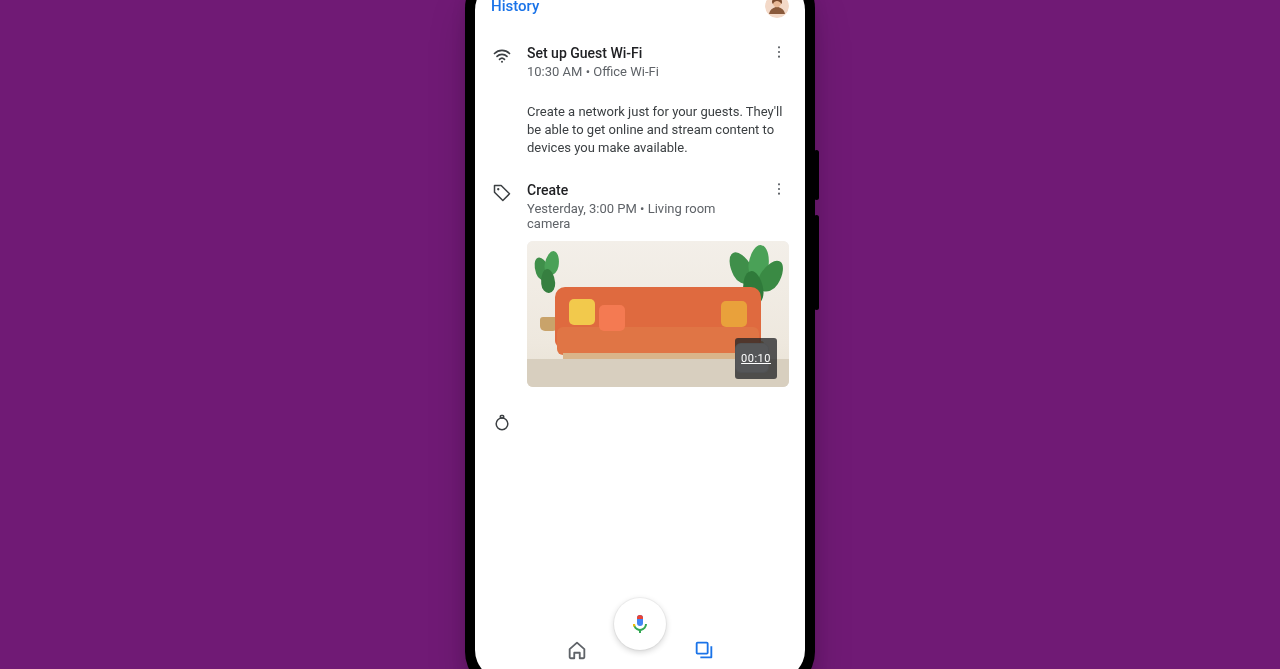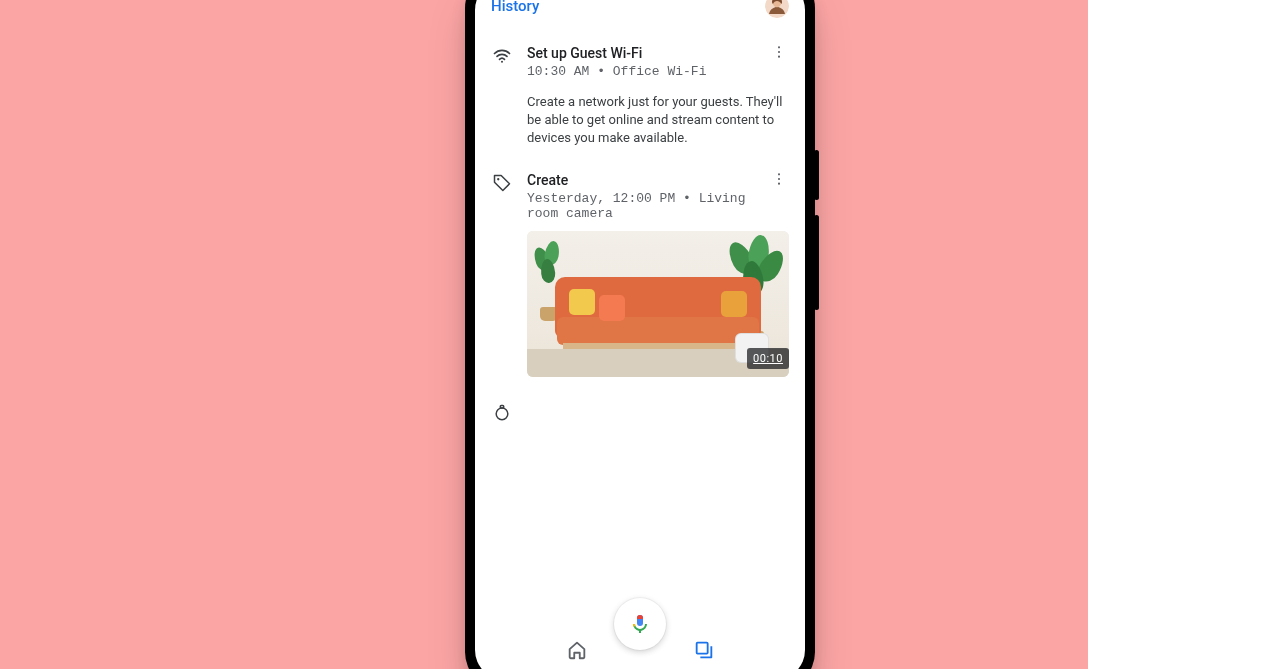--- a/index.html
+++ b/index.html
@@ -1,16 +1,16 @@
 <!DOCTYPE html>
 <html><head>
 <meta charset="utf-8">
 <style>
   html,body{margin:0;padding:0;background:#fff;font-family:Roboto,"Helvetica Neue",Arial,sans-serif;-webkit-font-smoothing:antialiased;}
-  .stage{width:1088px;height:669px;position:relative;overflow:hidden;background:#fca5a5;}
+  .stage{width:1280px;height:669px;position:relative;overflow:hidden;background:#701a75;}
   .phone{
     position:absolute;left:465px;top:-30px;width:350px;height:720px;
     background:#000;border-radius:38px;
     box-shadow:0 25px 45px -10px rgba(0,0,0,.25),0 8px 15px rgba(0,0,0,.1);
   }
   .side-btn{position:absolute;right:-4px;background:#000;border-radius:3px;}
   .side-btn.a{top:180px;width:5px;height:50px;}
   .side-btn.b{top:245px;width:5px;height:95px;}
   .screen{
     position:absolute;left:10px;right:10px;top:10px;bottom:10px;
@@ -21,26 +21,26 @@
   .hdr-title{color:#1a73e8;font-size:15px;font-weight:500;}
   .avatar{width:24px;height:24px;border-radius:50%;overflow:hidden;}
   
   .feed{flex:1;overflow:hidden;padding:4px 0 0 0;}
   .card{display:flex;padding:14px 16px 10px 16px;gap:14px;}
   .card .ic{width:22px;height:22px;flex:0 0 22px;display:flex;align-items:flex-start;justify-content:center;color:#3c4043;padding-top:2px;}
   .card .ic svg{width:20px;height:20px;}
   .card .body{flex:1;min-width:0;}
   .row{display:flex;align-items:flex-start;justify-content:space-between;gap:8px;}
   .title{font-size:14px;font-weight:500;color:#202124;line-height:18px;}
-  .meta{font-size:13px;color:#5f6368;margin-top:2px;font-family:Liberation Mono, monospace;}
-  .desc{font-size:13px;color:#3c4043;line-height:18px;margin-top:14px;}
+  .meta{font-size:13px;color:#5f6368;margin-top:2px;}
+  .desc{font-size:13px;color:#3c4043;line-height:18px;margin-top:24px;}
   .more{color:#5f6368;padding:2px;margin-top:-2px;}
   .more svg{width:16px;height:16px;display:block;}
   .thumb{margin-top:10px;width:100%;height:146px;border-radius:6px;overflow:hidden;position:relative;background:#eee;}
-  .duration{position:absolute;right:0;bottom:8px;background:rgba(32,33,36,.75);color:#fff;font-size:11px;padding:4px 6px;border-radius:3px;letter-spacing:.5px;text-decoration:underline;}
+  .duration{position:absolute;right:12px;bottom:8px;background:rgba(32,33,36,.75);color:#fff;font-size:11px;padding:14px 6px;border-radius:3px;letter-spacing:.5px;text-decoration:underline;}
   
   .scene{position:absolute;inset:0;}
   .wall{position:absolute;inset:0;background:linear-gradient(180deg,#f3efe9 0%,#eee8de 70%,#e8e1d4 100%);}
   .floor{position:absolute;left:0;right:0;bottom:0;height:28px;background:#d8cfbf;}
   .couch-back{position:absolute;left:28px;right:28px;top:46px;height:60px;background:#df6a3f;border-radius:10px 10px 6px 6px;}
   .couch-seat{position:absolute;left:30px;right:30px;top:86px;height:28px;background:#e07545;border-radius:6px;}
   .couch-legs{position:absolute;left:36px;right:36px;top:112px;height:18px;background:#d9b58a;border-radius:0 0 6px 6px;}
   .pillow{position:absolute;width:26px;height:26px;border-radius:5px;}
   .pillow.p1{left:42px;top:58px;background:#f2c94c;}
   .pillow.p2{left:72px;top:64px;background:#f47a52;}
@@ -121,21 +121,21 @@
           <div class="ic">
             <svg viewBox="0 0 24 24" fill="none" stroke="currentColor" stroke-width="1.8" stroke-linejoin="round">
               <path d="M11 3l10 10-8 8L3 11V3h8z"></path>
                 <circle cx="7.5" cy="7.5" r="1.4" fill="currentColor" stroke="none"></circle>
             </svg>
           </div>
           <div class="body">
             <div class="row">
               <div>
                 <div class="title">Create</div>
-                <div class="meta">Yesterday, 12:00 PM • Living room camera</div>
+                <div class="meta">Yesterday, 3:00 PM • Living room camera</div>
               </div>
               <div class="more">
                 <svg viewBox="0 0 24 24" fill="currentColor">
                     <circle cx="12" cy="5" r="1.6"></circle>
                     <circle cx="12" cy="12" r="1.6"></circle>
                     <circle cx="12" cy="19" r="1.6"></circle>
                   </svg>
               </div>
             </div>
             <div class="thumb">

